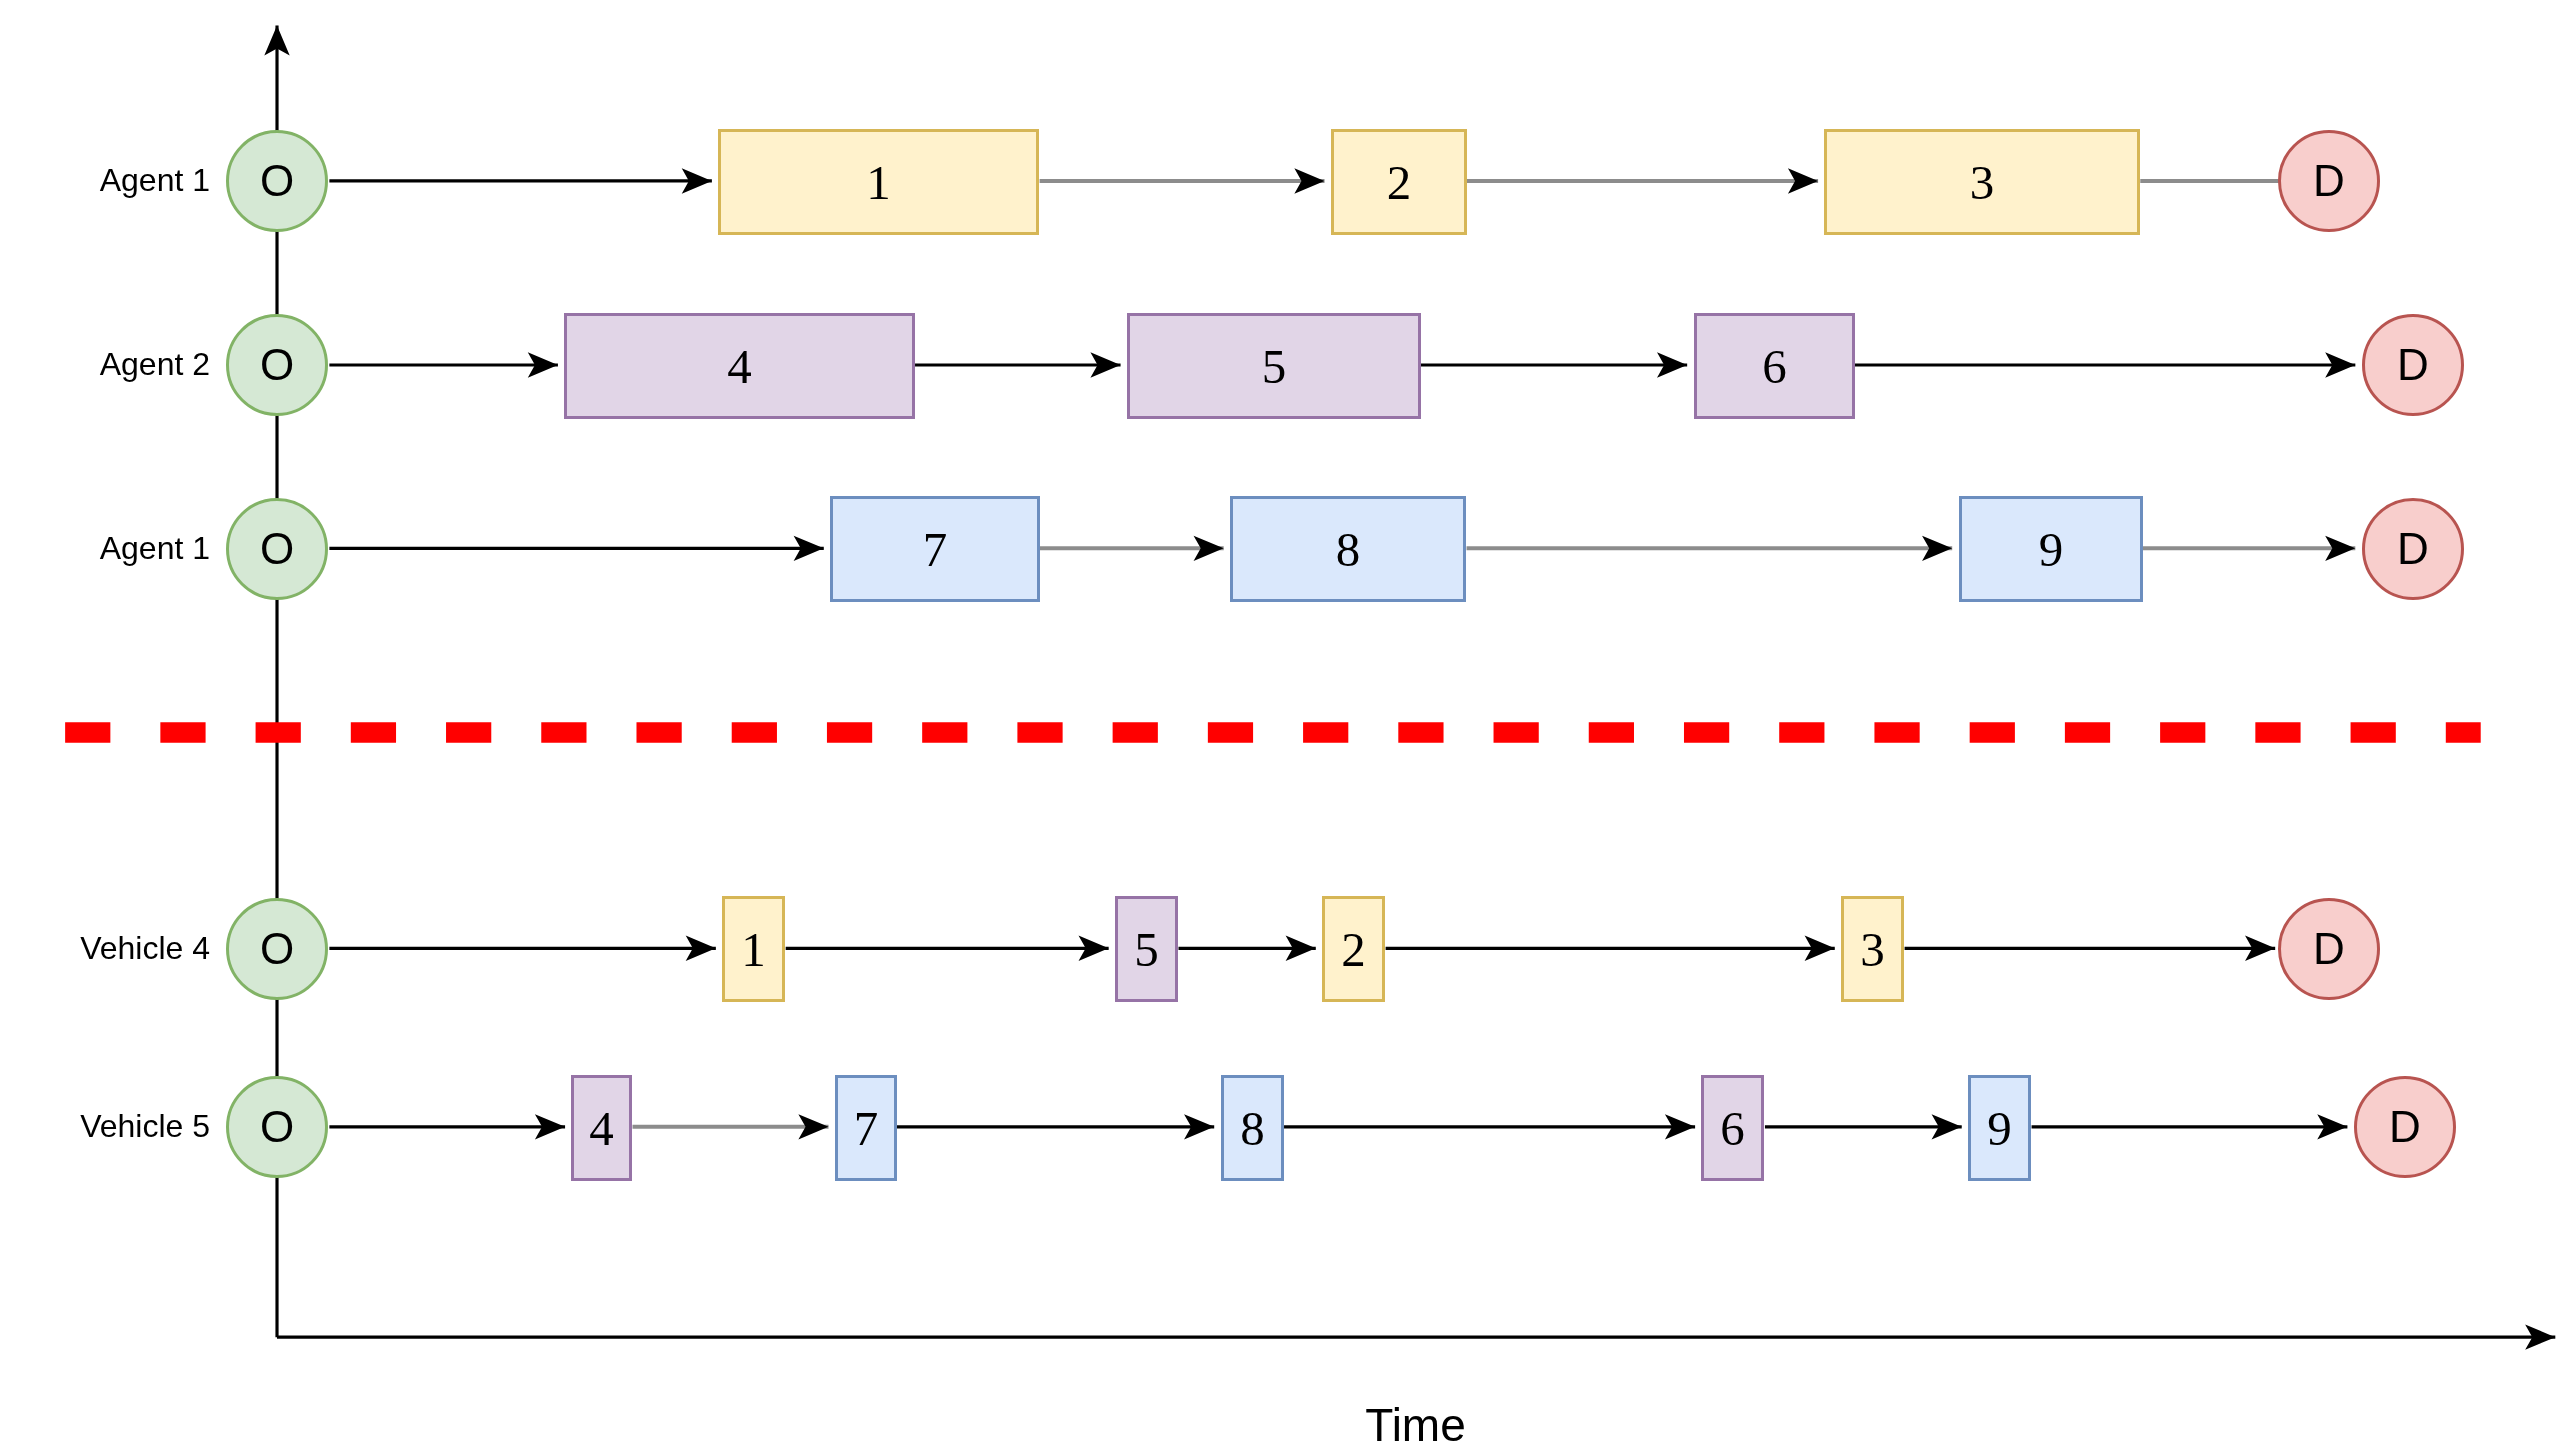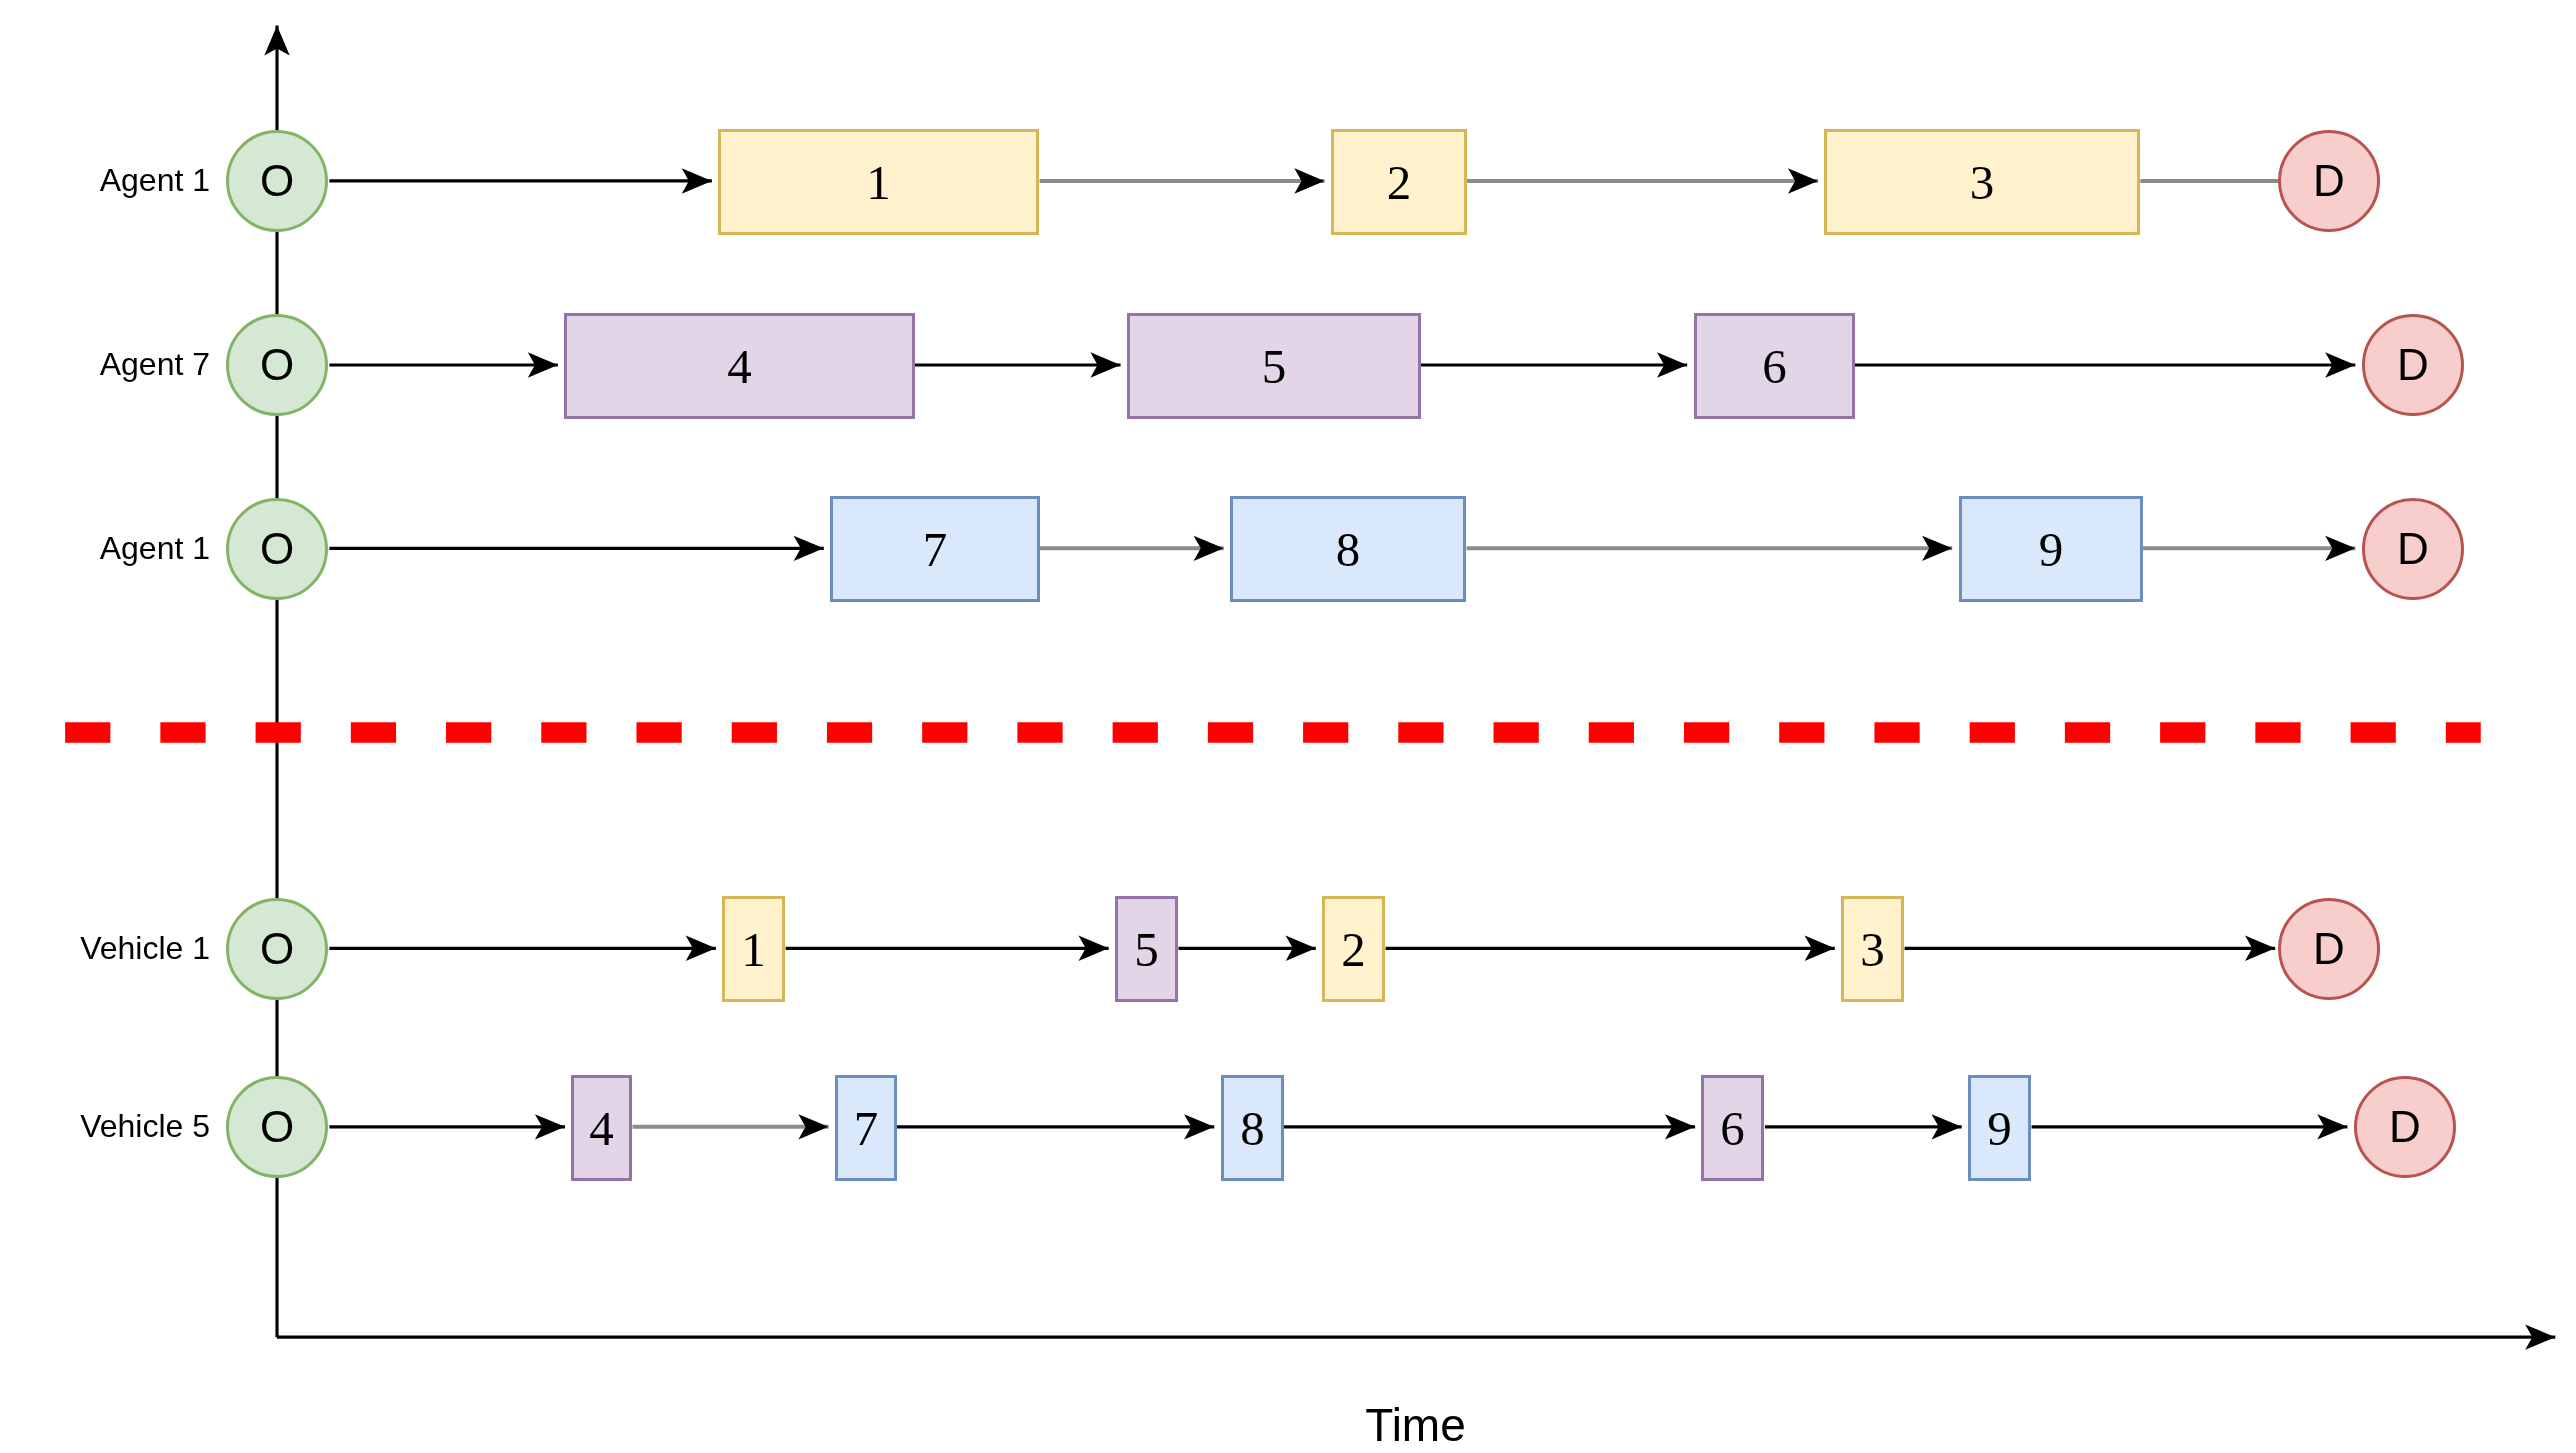--- a/index.html
+++ b/index.html
@@ -81,23 +81,23 @@
       <line class="conn" x1="415" y1="1420" x2="712" y2="1420" marker-end="url(#ah)"></line>
       <line class="conn gray" x1="797" y1="1420" x2="1044" y2="1420" marker-end="url(#ah)"></line>
       <line class="conn" x1="1130" y1="1420" x2="1530" y2="1420" marker-end="url(#ah)"></line>
       <line class="conn" x1="1618" y1="1420" x2="2136" y2="1420" marker-end="url(#ah)"></line>
       <line class="conn" x1="2224" y1="1420" x2="2472" y2="1420" marker-end="url(#ah)"></line>
       <line class="conn" x1="2560" y1="1420" x2="2958" y2="1420" marker-end="url(#ah)"></line>
     </g>
   </svg>
 
   <div class="row-label" style="top:149px;">Agent 1</div>
-  <div class="row-label" style="top:333px;">Agent 7</div>
+  <div class="row-label" style="top:333px;">Agent 2</div>
   <div class="row-label" style="top:517px;">Agent 1</div>
-  <div class="row-label" style="top:917px;">Vehicle 1</div>
+  <div class="row-label" style="top:917px;">Vehicle 4</div>
   <div class="row-label" style="top:1095px;">Vehicle 5</div>
 
   <div class="node origin" style="left:226px;top:130px;">O</div>
   <div class="node origin" style="left:226px;top:314px;">O</div>
   <div class="node origin" style="left:226px;top:498px;">O</div>
   <div class="node origin" style="left:226px;top:898px;">O</div>
   <div class="node origin" style="left:226px;top:1076px;">O</div>
 
   <div class="node destination" style="left:2278px;top:130px;">D</div>
   <div class="node destination" style="left:2362px;top:314px;">D</div>

